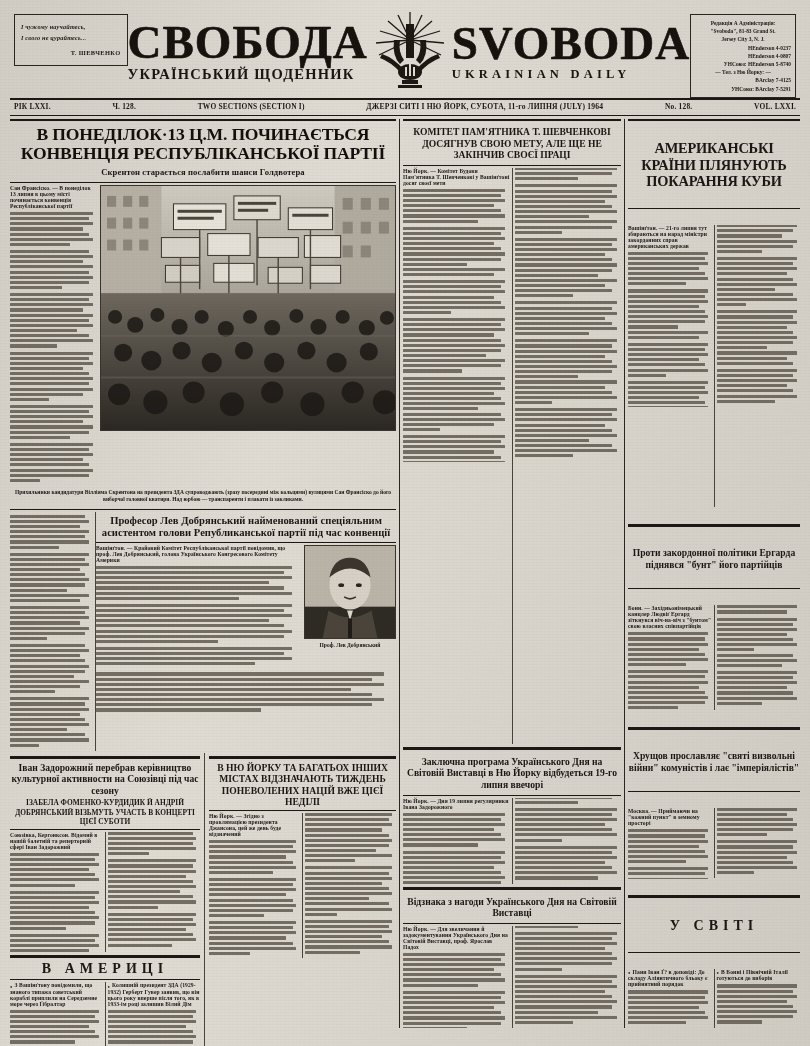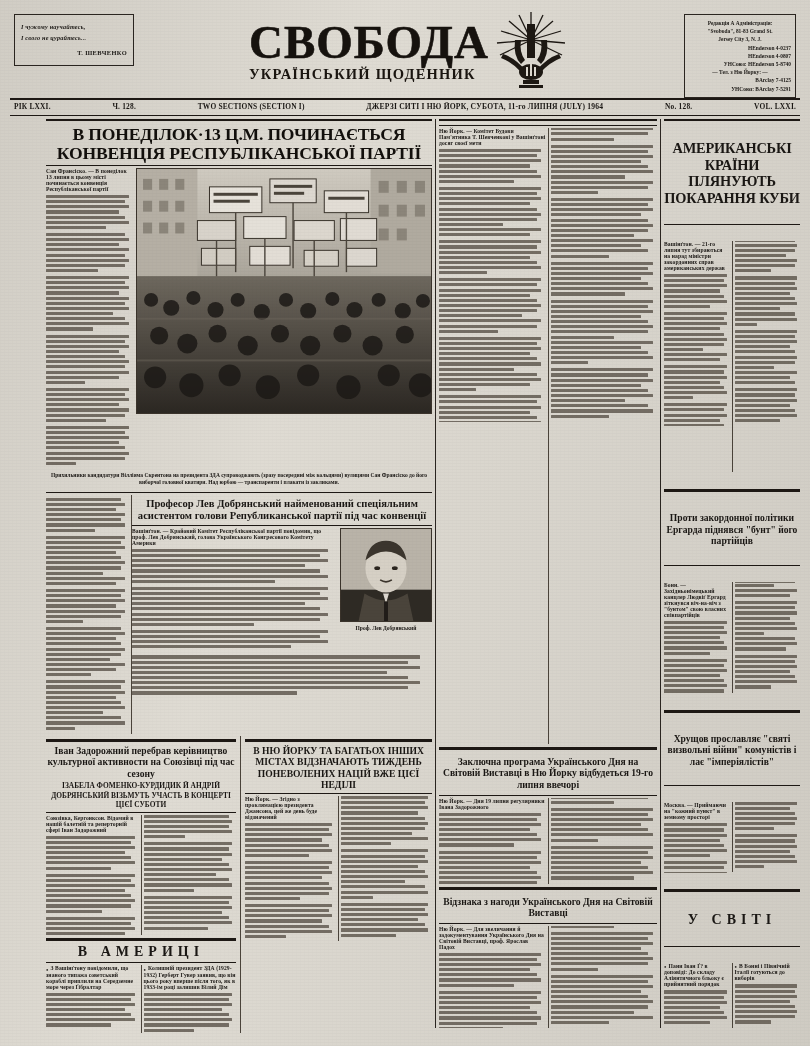--- a/index.html
+++ b/index.html
@@ -163,20 +163,24 @@
             <path d="M26 75 h24 v3 h-24 z"></path>
           </g>
           <g fill="#dcd8cf">
             <path d="M33 57 h2 v9 h-2 z"></path>
               <path d="M41 57 h2 v9 h-2 z"></path>
             <path d="M37 54 h2 v12 h-2 z"></path>
           </g>
         </svg>
       </div>
 
+      <div class="title-right">
+        <div class="big-title">SVOBODA</div>
+        <div class="sub-title en">UKRAINIAN DAILY</div>
+      </div>
     </div>
 
     <div class="infobox">
       <div>Редакція А Адміністрація:</div>
       <div>"Svoboda", 81-83 Grand St.</div>
       <div>Jersey City 3, N. J.</div>
       <div class="r">HEnderson 4-0237</div>
       <div class="r">HEnderson 4-0807</div>
       <div class="r">УНСоюз: HEnderson 5-8740</div>
       <div>— Тел. з Ню Йорку: —</div>
@@ -191,24 +195,25 @@
     <span>Ч. 128.</span>
     <span>TWO SECTIONS  (SECTION I)</span>
     <span class="mid">ДЖЕРЗІ СИТІ І НЮ ЙОРК,  СУБОТА, 11-го ЛИПНЯ (JULY) 1964</span>
     <span>No. 128.</span>
     <span>VOL. LXXI.</span>
   </div>
   <div class="rule-thin"></div>
 
   <div class="content">
 
-    <div style="width:386px; display:flex; flex-direction:column;margin-left:36px;">
+    <div style="width:386px; display:flex; flex-direction:column;">
 
       <div class="hl-rule"></div>
       <h1 class="main-hl">В ПОНЕДІЛОК·13 Ц.М. ПОЧИНАЄТЬСЯ КОНВЕНЦІЯ РЕСПУБЛІКАНСЬКОЇ ПАРТІЇ</h1>
+      <h2 class="deck">Скрентон старається послабити шанси Голдвотера</h2>
       <div class="hl-rule-thin"></div>
 
       <div style="display:flex; gap:4px;">
         <div style="width:86px;">
           <div class="lede">Сан Франсіско. — В понеділок 13 липня в цьому місті починається конвенція Республіканської партії</div>
           <div class="bt">
             <div class="para">
               <div class="l s96"></div>
                 <div class="l s92"></div>
                 <div class="l s96"></div>
@@ -677,20 +682,21 @@
             </div>
           </div>
         </div>
       </div>
     </div>
 
     <div class="colsep"></div>
 
     <div style="width:218px; display:flex; flex-direction:column;">
       <div class="hl-rule"></div>
+      <h2 class="col-hl">КОМІТЕТ ПАМ'ЯТНИКА Т. ШЕВЧЕНКОВІ ДОСЯГНУВ СВОЮ МЕТУ, АЛЕ ЩЕ НЕ ЗАКІНЧИВ СВОЄЇ ПРАЦІ</h2>
       <div class="hl-rule-thin"></div>
 
       <div class="twocol" style="flex:1;">
         <div class="lede">Ню Йорк. — Комітет Будови Пам'ятника Т. Шевченкові у Вашінґтоні досяг своєї мети</div>
         <div class="bt">
           <div class="para">
             <div class="l s96"></div>
               <div class="l s92"></div>
               <div class="l s96"></div>
               <div class="l s85"></div>

